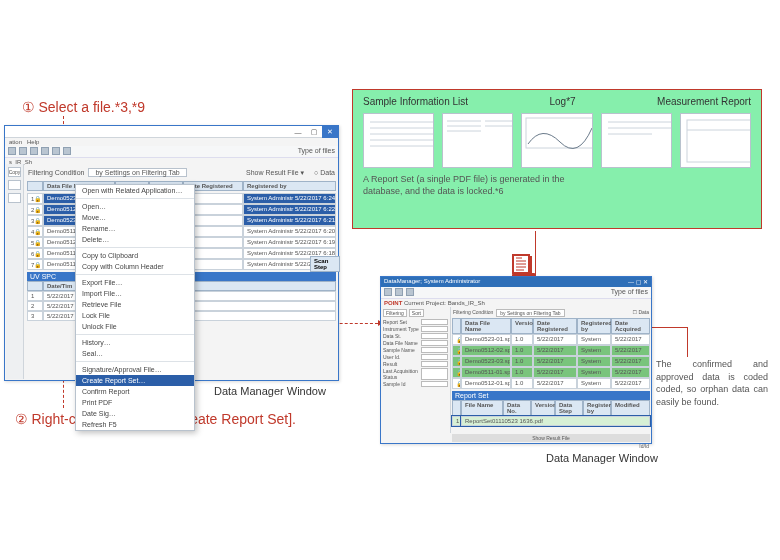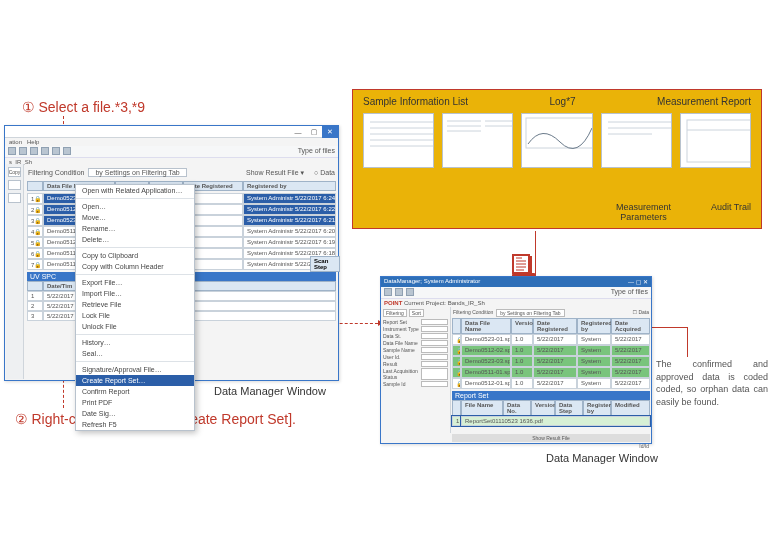--- a/index.html
+++ b/index.html
@@ -60,21 +60,21 @@
     .ctx div { padding:2px 6px; border-bottom:0; }
     .ctx .sep { height:0; border-top:1px solid #dde2e7; margin:2px 0; padding:0; }
     .ctx .hi { background:#2b5ea8; color:#fff; }
 
     .caption { position:absolute; font-size:11px; color:#333; }
     .caption-left  { left: 214px; top: 385px; }
     .caption-right { left: 546px; top: 452px; }
 
     .panel {
       position:absolute; left:352px; top:89px; width:410px; height:140px;
-      border: 1.5px solid #c0392b; padding: 6px 10px; background:#eab308;
+      border: 1.5px solid #c0392b; padding: 6px 10px; background:#86efac;
     }
     .panel-row1 { display:flex; justify-content:space-between; align-items:flex-start; font-size:10px; color:#333; }
     .panel-thumbs-row { display:flex; gap:8px; margin-top:6px; height:55px; }
     .thumb { flex:1; border:1px solid #b8c2cd; background:#fff; position:relative; }
     .panel-note { font-size:9px; color:#555; margin-top:6px; max-width:230px; line-height:1.3; }
     .panel-bottom-labels { position:absolute; right:10px; bottom:6px; display:flex; gap:40px; font-size:9px; color:#333; }
 
     .side-note {
       position:absolute; left:656px; top: 358px; width:112px;
       font-size:9px; color:#555; line-height:1.4; text-align: justify;
@@ -159,25 +159,21 @@
             <line x1="6" y1="8" x2="72" y2="8"></line>
             <line x1="6" y1="14" x2="72" y2="14"></line>
             <line x1="6" y1="20" x2="50" y2="20"></line>
           </g>
         </svg></div>
     <div class="thumb"><svg width="100%" height="100%">
           <rect x="6" y="6" width="66" height="42" fill="none" stroke="#ccd4dc"></rect>
           <line x1="6" y1="16" x2="72" y2="16" stroke="#ccd4dc"></line>
         </svg></div>
   </div>
-  <div class="panel-bottom-labels">
-    <span style="white-space:pre; text-align:center;">Measurement
-Parameters</span>
-    <span>Audit Trail</span>
-  </div>
+  <div class="panel-note">A Report Set (a single PDF file) is generated in the database, and the data is locked.*6</div>
 </div>
 
 <div class="win" style="left:4px; top:125px; width:335px; height:256px;">
   <div class="titlebar">
     <div class="title"></div>
     <div class="tb-btns">
       <span>—</span>
       <span>▢</span>
       <span class="tb-close">✕</span>
     </div>

